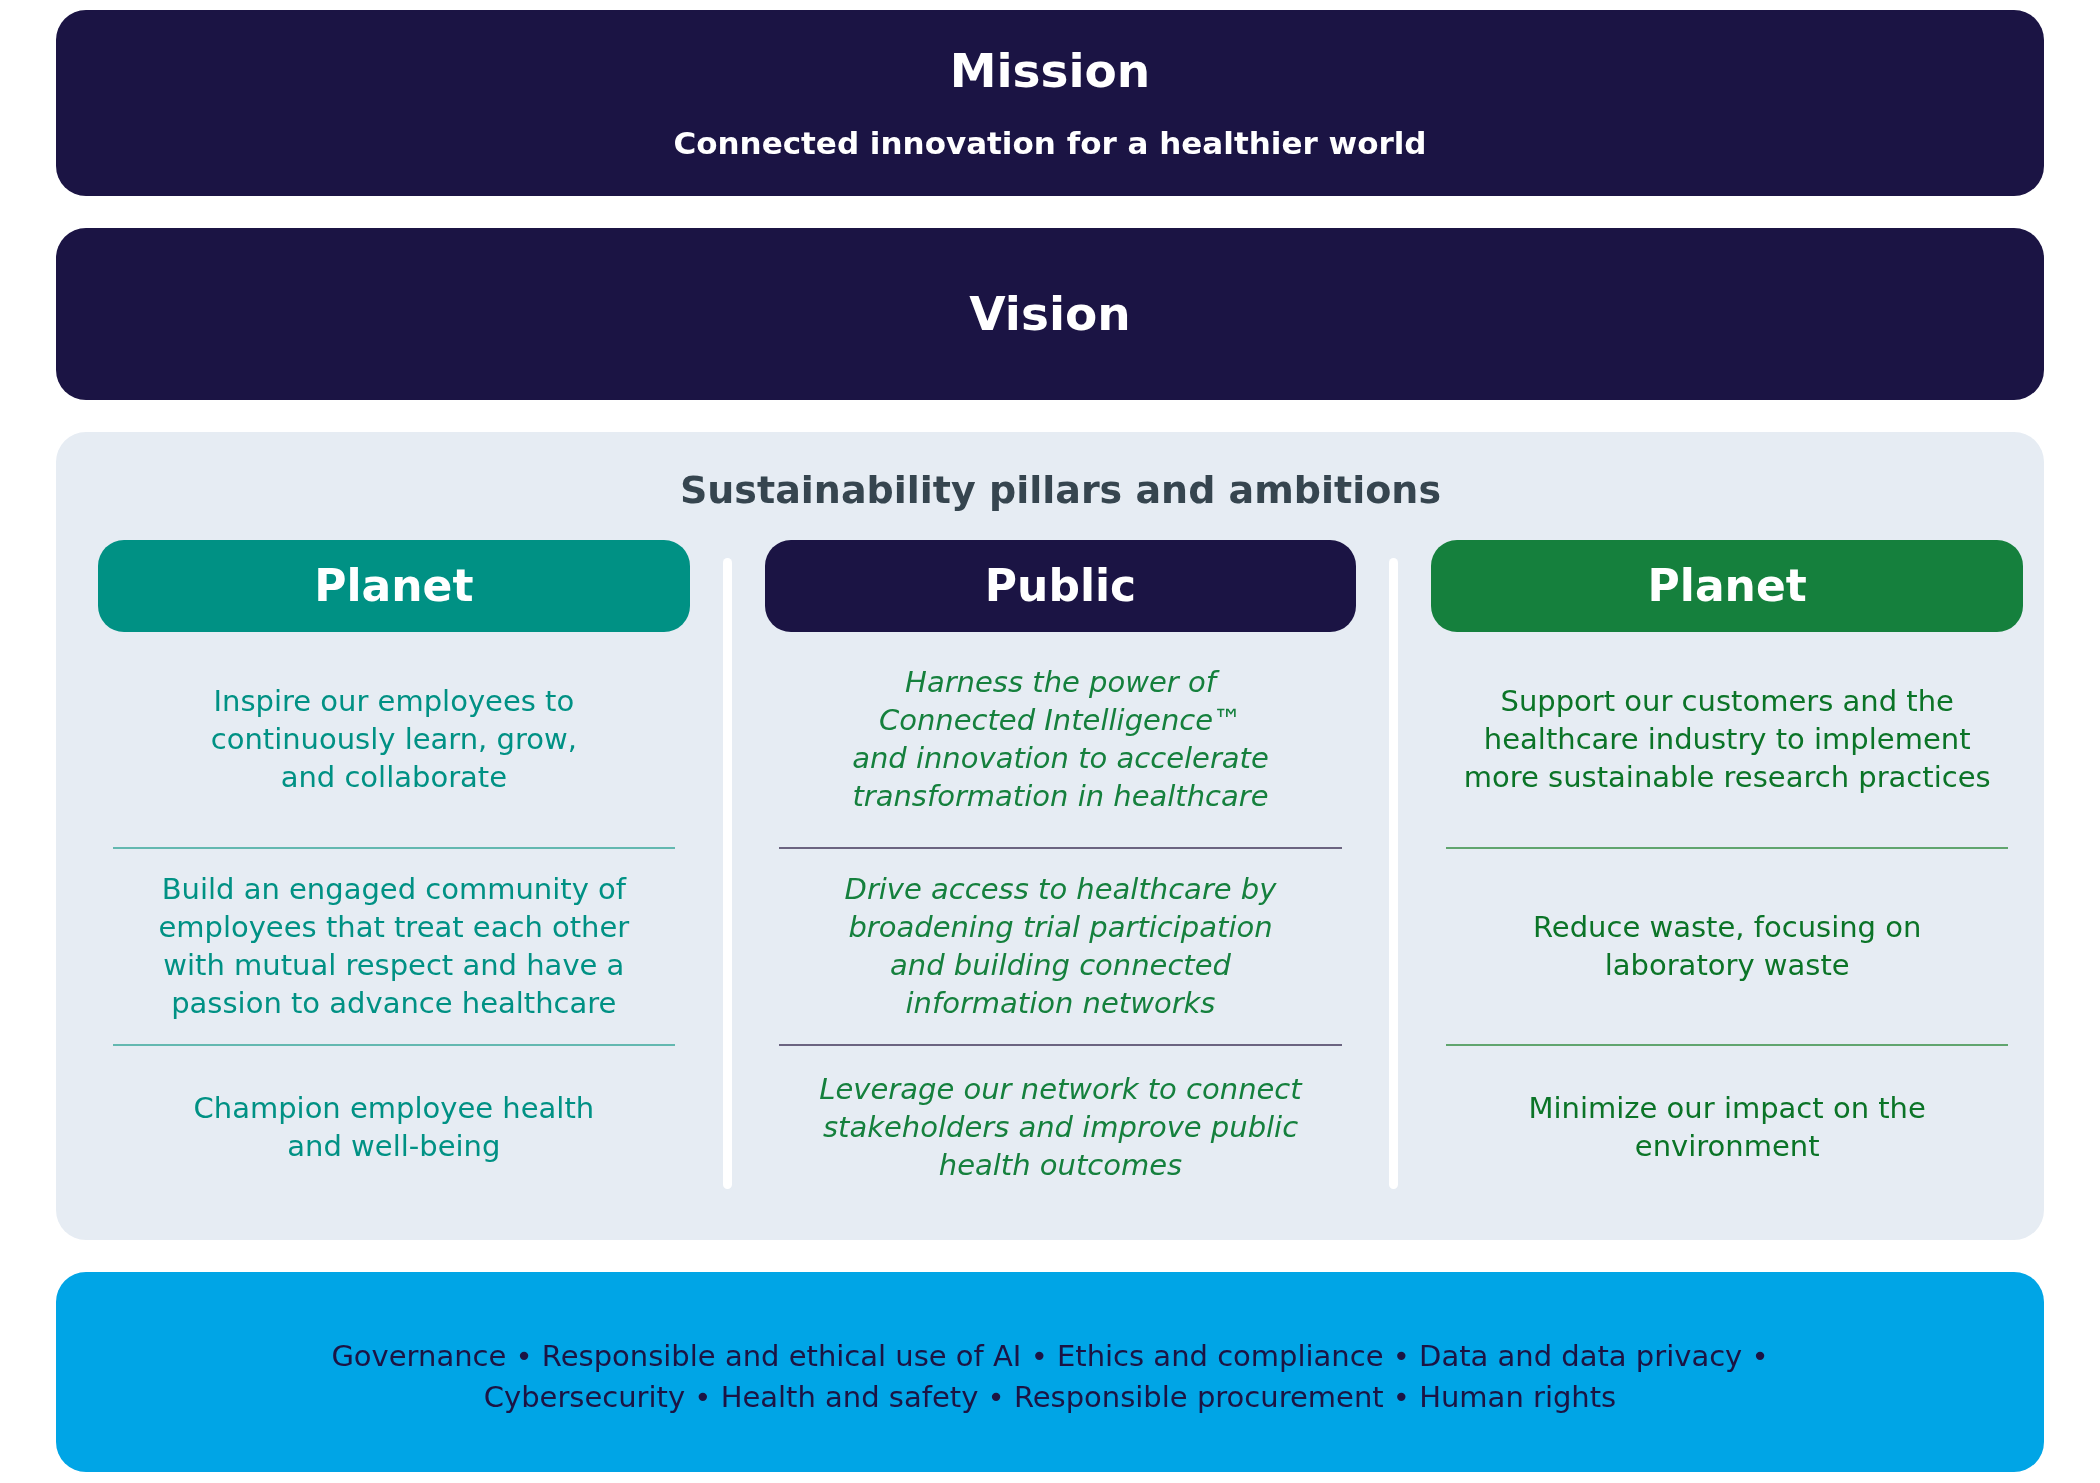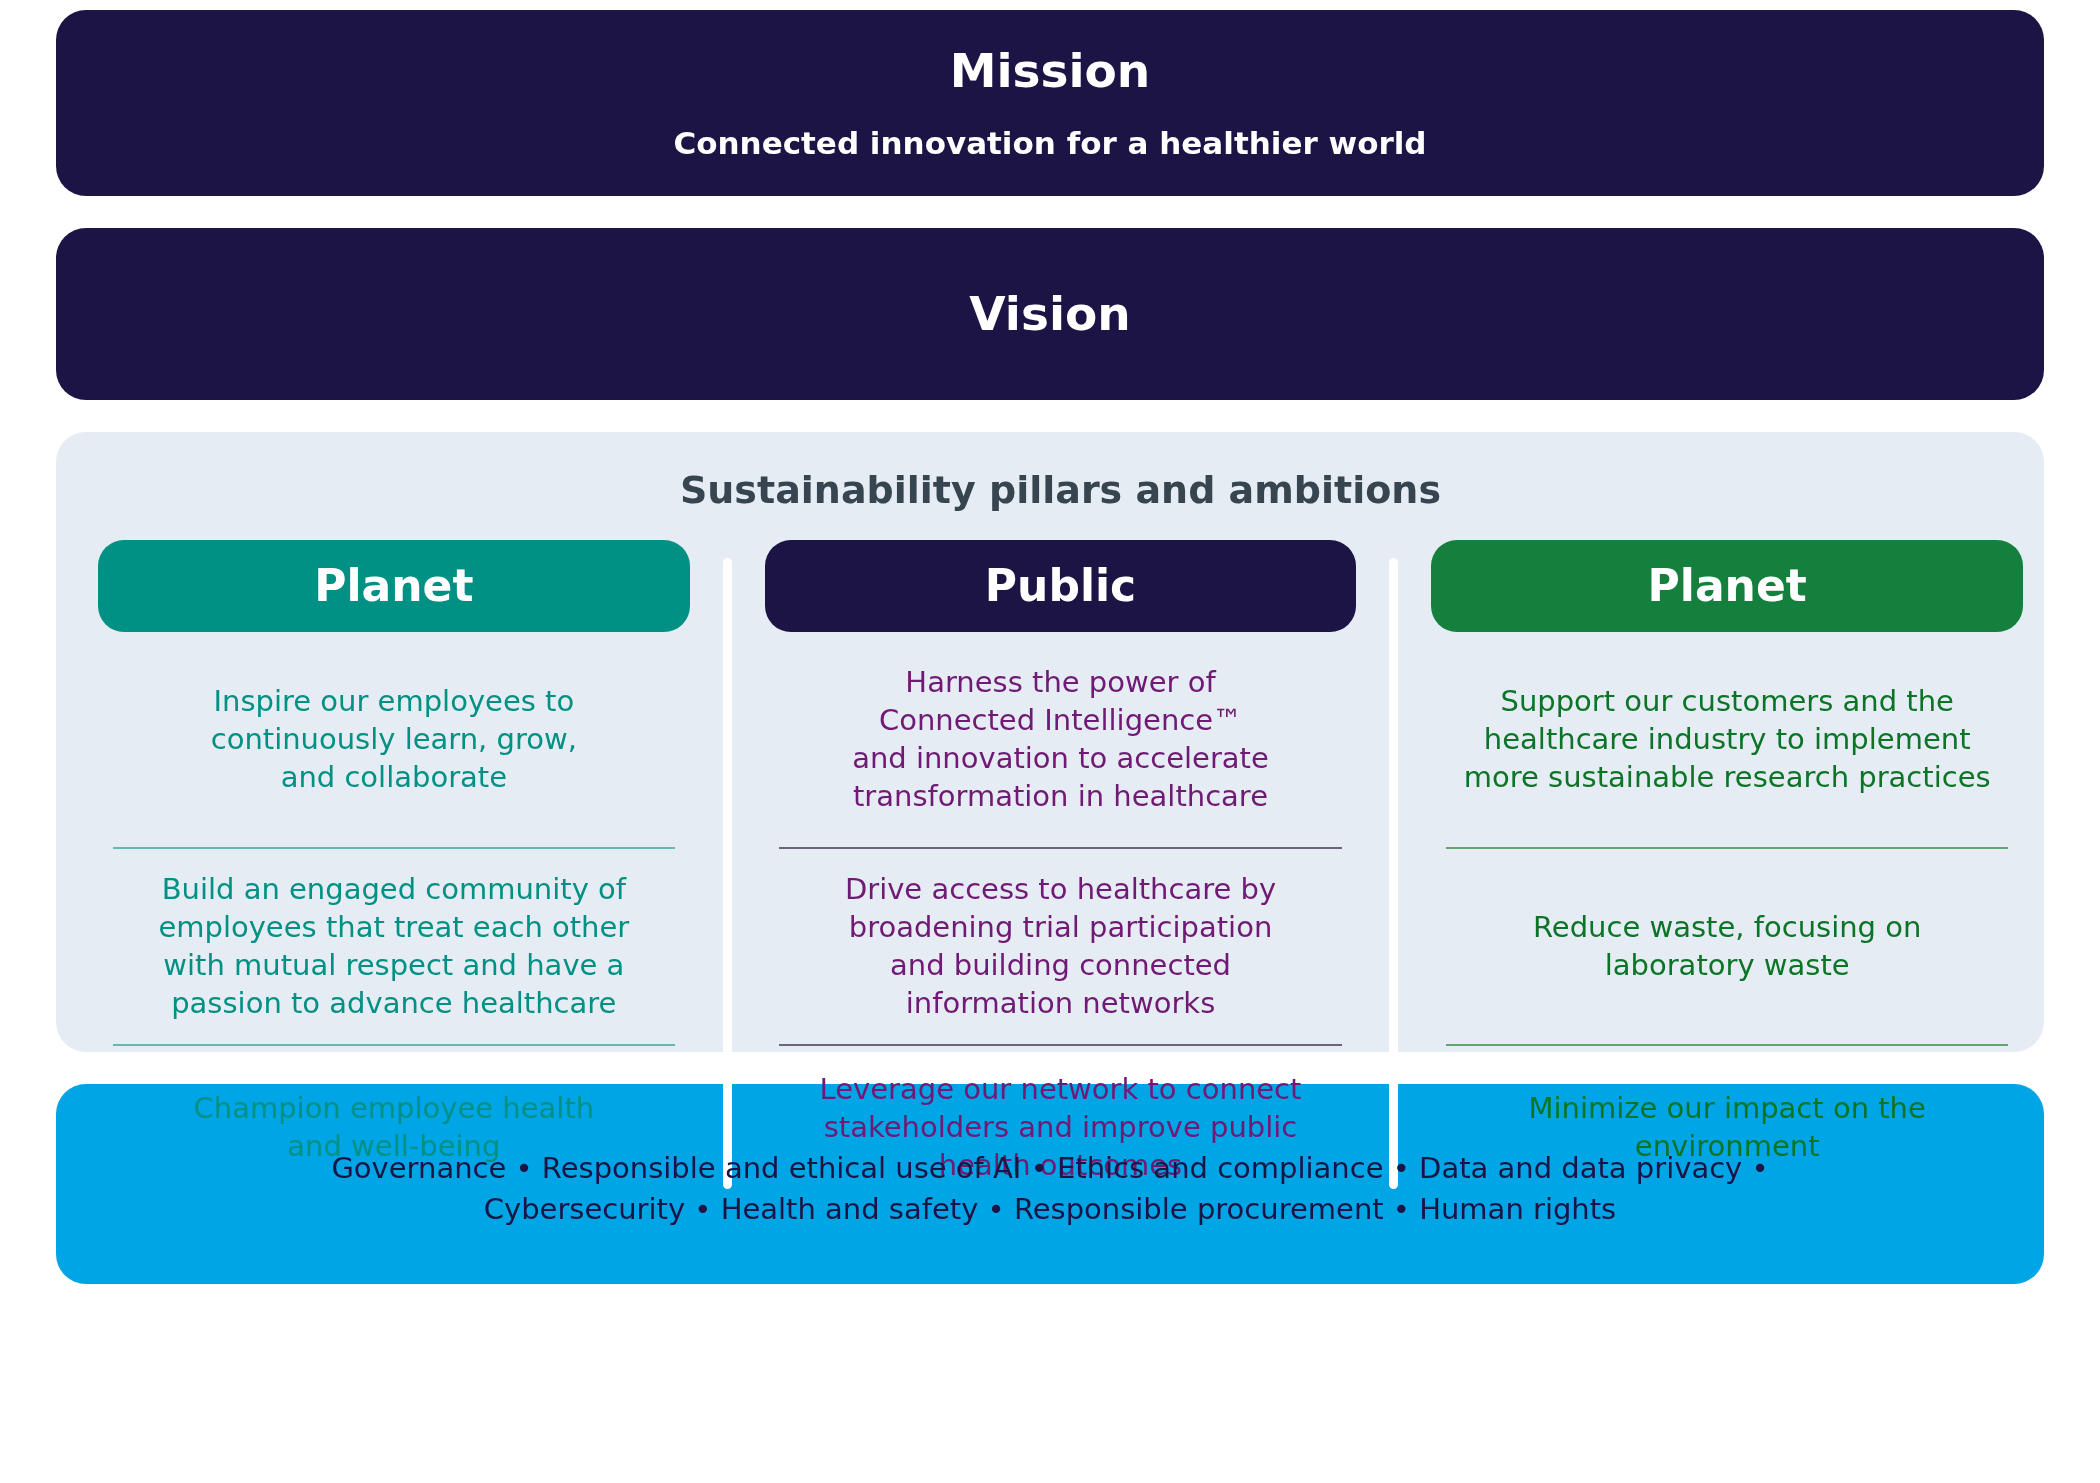--- a/index.html
+++ b/index.html
@@ -21,21 +21,21 @@
   }
   .banner.navy { background: #1b1444; color: #ffffff; }
   .banner-title { font-size: 47px; font-weight: bold; line-height: 1.15; }
   .banner-sub   { font-size: 31px; font-weight: bold; margin-top: 14px; line-height: 1.2; }
   #mission { height: 186px; }
   #vision  { height: 172px; margin-top: 32px; }
 
   
   .pillars-section {
     margin-top: 32px;
-    height: 620px;
+    height: 808px;
     background: #e6ecf3;
     border-radius: 30px;
     padding: 36px 21px 30px 42px;
   }
   .pillars-title {
     text-align: center;
     font-size: 38px; font-weight: bold;
     color: #36454f;
     line-height: 1.2;
   }
@@ -68,21 +68,21 @@
     text-align: center;
     white-space: pre-line;
     font-size: 29px;
     line-height: 1.32;
     padding: 0 6px;
   }
   .row1 { height: 215px; }
   .row2 { height: 195px; }
   .row3 { height: 163px; }
   .pillar-col.people .pillar-item { color: #009184; }
-  .pillar-col.public .pillar-item { color: #701a75; }
+  .pillar-col.public .pillar-item { color: #15803d; font-style: italic; }
   .pillar-col.planet .pillar-item { color: #0b7427; }
 
   .item-divider { border: 0; border-top: 2px solid; width: 95%; margin: 0 auto; }
   .pillar-col.people .item-divider { border-color: #63b8b0; }
   .pillar-col.public .item-divider { border-color: #6b6480; }
   .pillar-col.planet .item-divider { border-color: #61a56e; }
 
   
   #foundations {
     margin-top: 32px;

